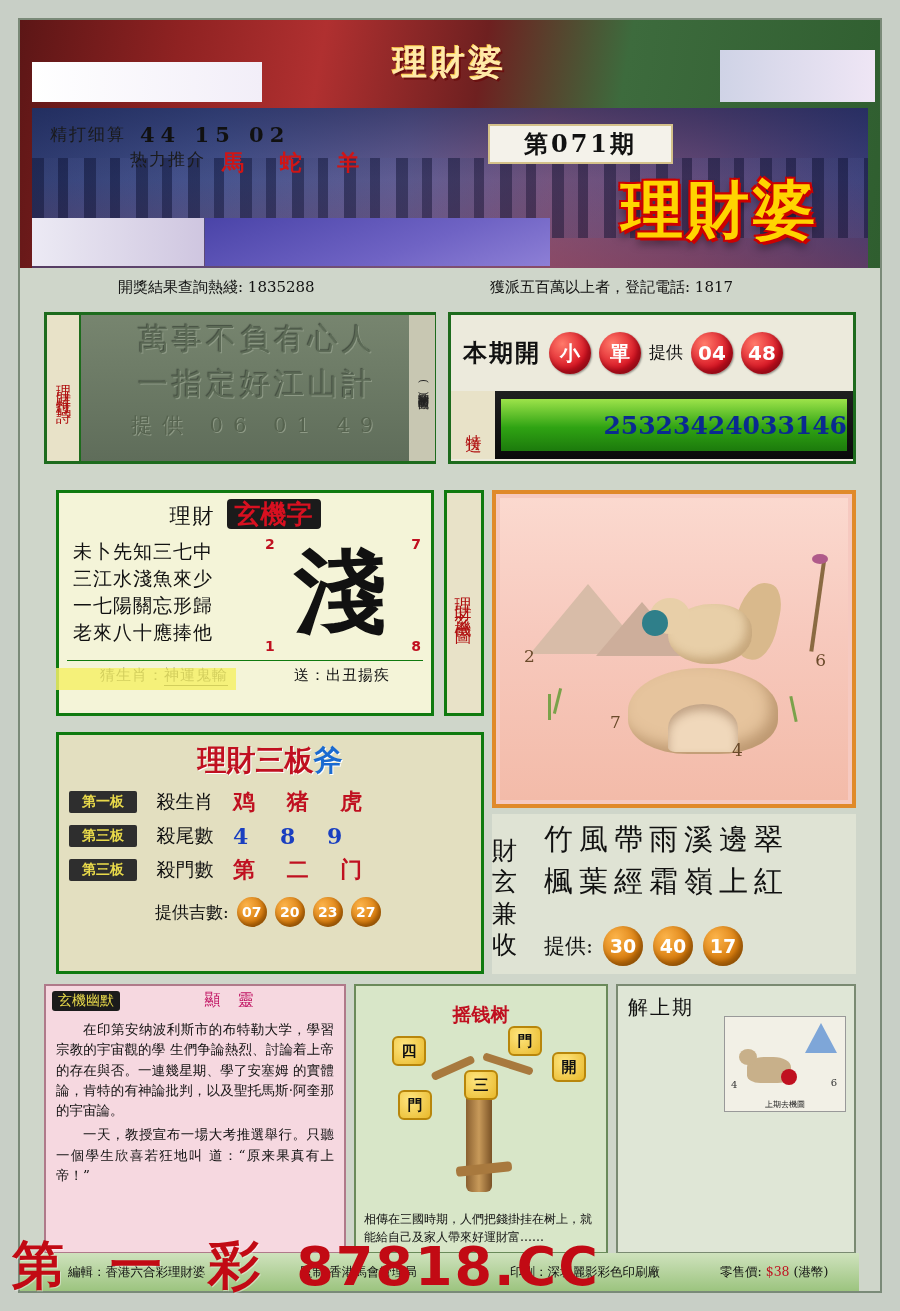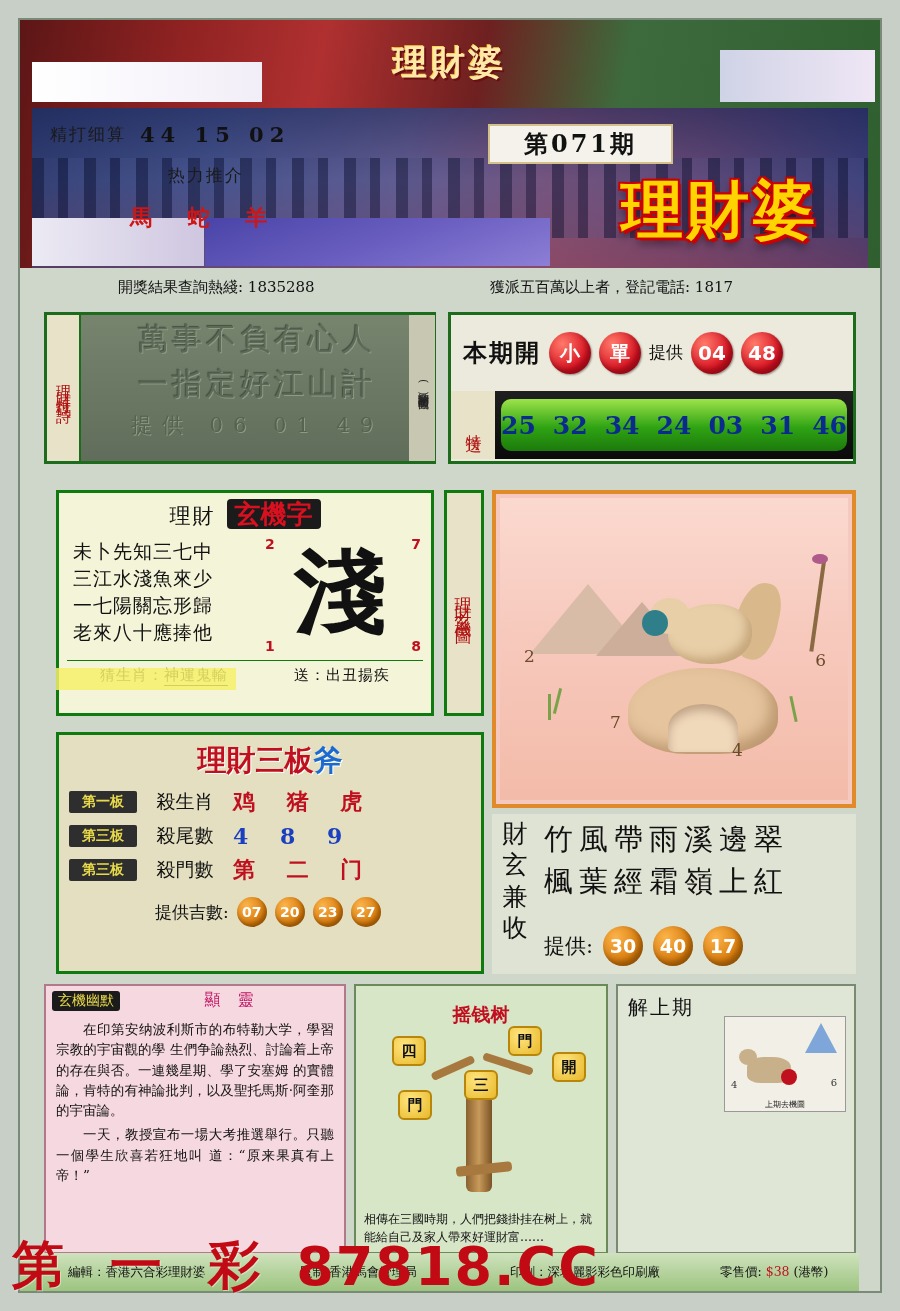--- a/index.html
+++ b/index.html
@@ -44,21 +44,21 @@
        repeating-linear-gradient(90deg, rgba(20,25,60,.55) 0 12px, rgba(60,70,120,.25) 12px 26px,
         rgba(15,20,55,.5) 26px 36px, rgba(80,90,150,.2) 36px 52px);
   }
   .strip-purple-l { position:absolute; left:12px; top:198px; width:172px; height:48px; background:linear-gradient(90deg,#eceaf4,#cfc6e0); }
   .strip-purple-r { position:absolute; left:185px; top:198px; width:345px; height:48px; background:linear-gradient(160deg,#4a44a8,#6f63c4 60%,#8d7fd6); }
 
   .calc-row { position:absolute; left:30px; top:102px; display:flex; align-items:center; gap:14px; }
   .calc-label { font-family:"DejaVu Serif", serif; font-size:17px; color:#1a1a1a; letter-spacing:2px; }
   .calc-nums { font-family:"DejaVu Serif", serif; font-size:21px; font-weight:bold; color:#111; letter-spacing:6px; }
 
-  .hot-row { position:absolute; left:110px; top:144px; display:flex; align-items:center; gap:16px;flex-direction:column; }
+  .hot-row { position:absolute; left:110px; top:128px; display:flex; gap:16px; }
   .hot-label { font-family:"DejaVu Serif", serif; font-size:17px; color:#1b1b1b; letter-spacing:2px; }
   .hot-anim { font-family:"DejaVu Serif", serif; font-size:22px; font-weight:bold; color:#d01515; letter-spacing:14px; }
 
   .issue-box {
     position:absolute; left:468px; top:104px; width:185px; height:40px;
     background:#f4f2ea; border:2px solid #d4c18a; border-radius:0;
     display:flex; align-items:center; justify-content:center;
     font-family:"DejaVu Serif", serif; font-size:24px; font-weight:bold; color:#111; letter-spacing:3px;
   }
   .logo-big {
@@ -120,23 +120,23 @@
   }
   .ball.red { background:radial-gradient(circle at 32% 28%, #ff7a6a, #d81020 65%); }
   .rt-mid { font-family:"DejaVu Serif", serif; font-size:17px; color:#111; line-height:1.05; text-align:center; }
   .result-bot { height:68px; display:flex; align-items:center; background:linear-gradient(180deg,#1f1f1f,#0a0a0a); }
   .rb-label {
     width:44px; height:100%; background:#e8e2c8;
     font-family:"DejaVu Serif", serif; font-size:16px; color:#b01010;
     display:flex; align-items:center; justify-content:center; writing-mode:vertical-rl; letter-spacing:4px;
   }
   .rb-nums {
-    flex:1; height:52px; margin:0 6px; border-radius:10px;
+    flex:1; height:52px; margin:0 6px; border-radius:0;
     background:linear-gradient(180deg,#9de34a,#2fa313 55%,#1c7a0c);
-    display:flex; align-items:center; justify-content:space-between;
+    display:flex; align-items:center; justify-content:flex-end;
     font-family:"DejaVu Serif", serif; font-size:25px; font-weight:bold; color:#0a2a90;
   }
 
   
   .xjz-box {
     position:absolute; left:36px; top:470px; width:378px; height:226px;
     background:#f4f4d8; border:3px solid #0f7a0f;
   }
   .xjz-head { text-align:center; padding-top:4px; }
   .xjz-head .t1 { font-family:Liberation Serif, serif; font-size:21px; color:#111; letter-spacing:2px; }
@@ -221,21 +221,21 @@
     box-shadow:inset -2px -3px 5px rgba(0,0,0,.35);
   }
 
   
   .couplet {
     position:absolute; left:472px; top:794px; width:364px; height:160px;
     background:#dfe3d4;
   }
   .cp-side {
     position:absolute; left:0; top:0; width:46px; height:160px;
-    font-family:"DejaVu Serif", serif; font-size:25px; color:#111; text-align:center; line-height:1.25; padding-top:4px;
+    font-family:"DejaVu Serif", serif; font-size:25px; color:#111; line-height:1.25; padding-top:21px;
   }
   .cp-lines { position:absolute; left:52px; top:4px; width:306px; font-family:"DejaVu Serif", serif; font-size:29px; color:#111; letter-spacing:6px; line-height:1.45; }
   .cp-foot { position:absolute; left:52px; bottom:8px; display:flex; align-items:center; gap:10px; }
   .cp-foot .lbl { font-family:"DejaVu Serif", serif; font-size:21px; color:#111; }
   .cp-ball {
     width:40px; height:40px; border-radius:50%;
     display:flex; align-items:center; justify-content:center;
     font-family:"DejaVu Sans", sans-serif; font-weight:bold; font-size:19px; color:#fff;
     background:radial-gradient(circle at 32% 28%, #fbb34a, #d87a0a 65%);
     box-shadow:inset -3px -4px 6px rgba(0,0,0,.35);

